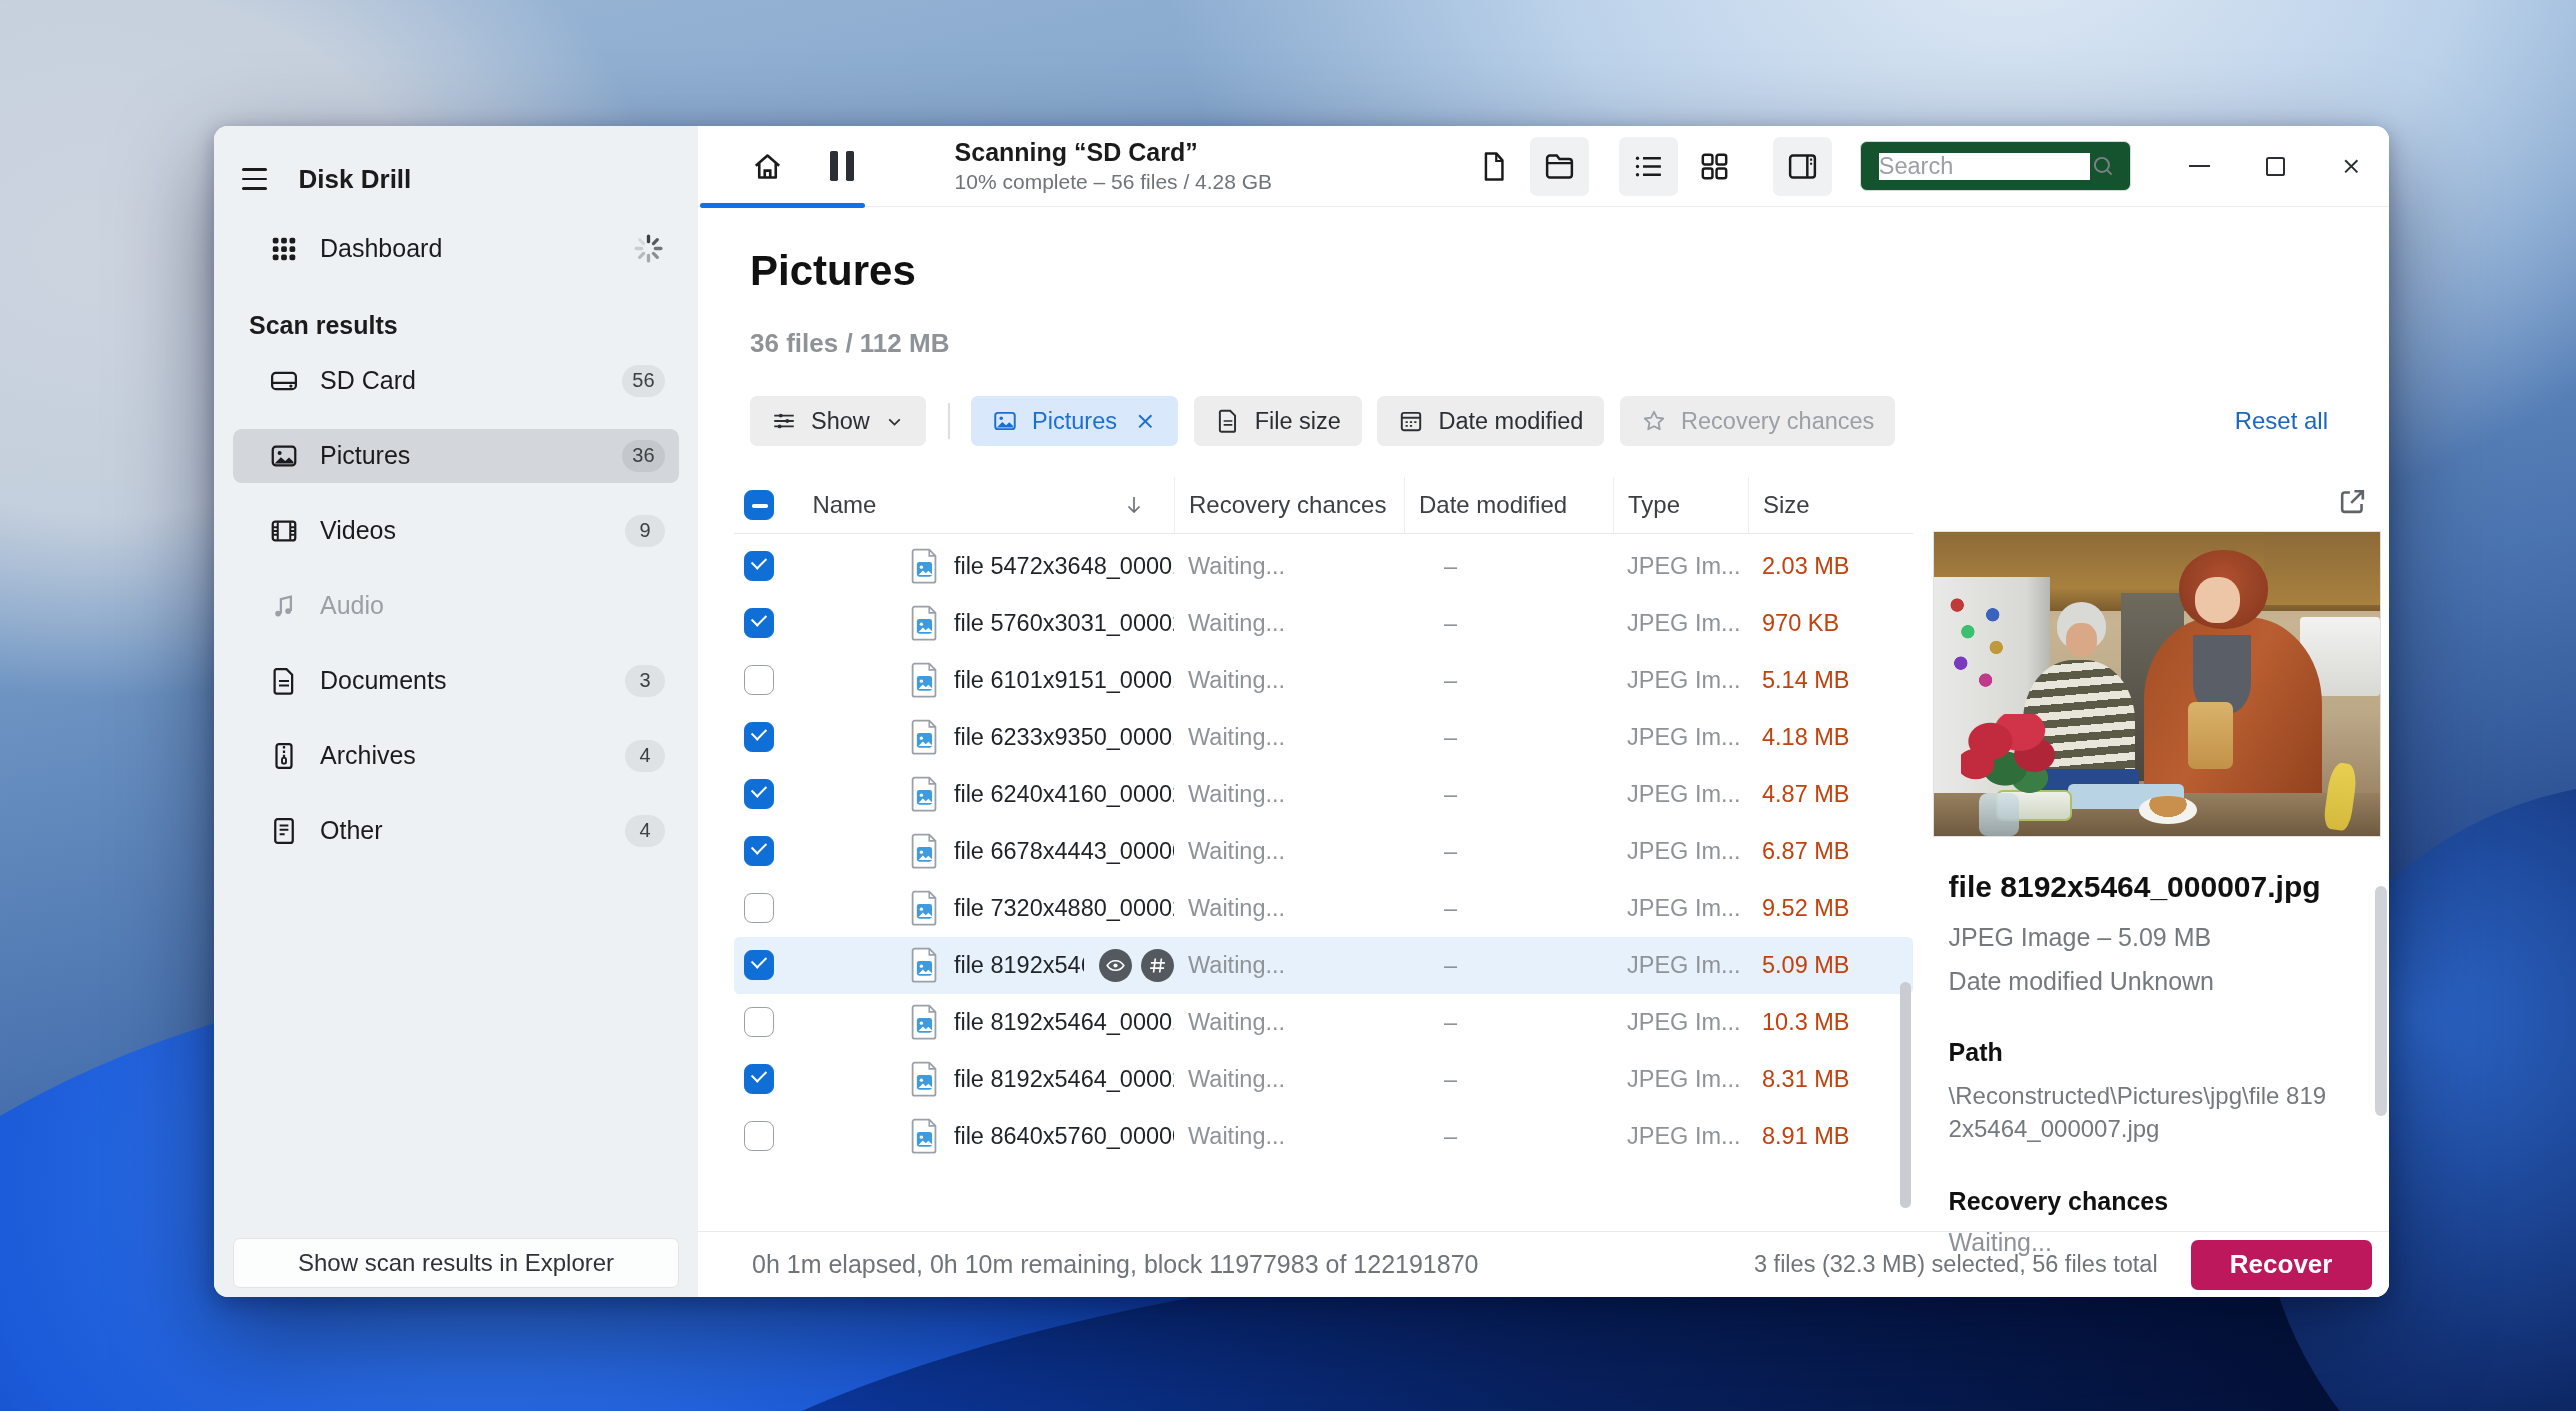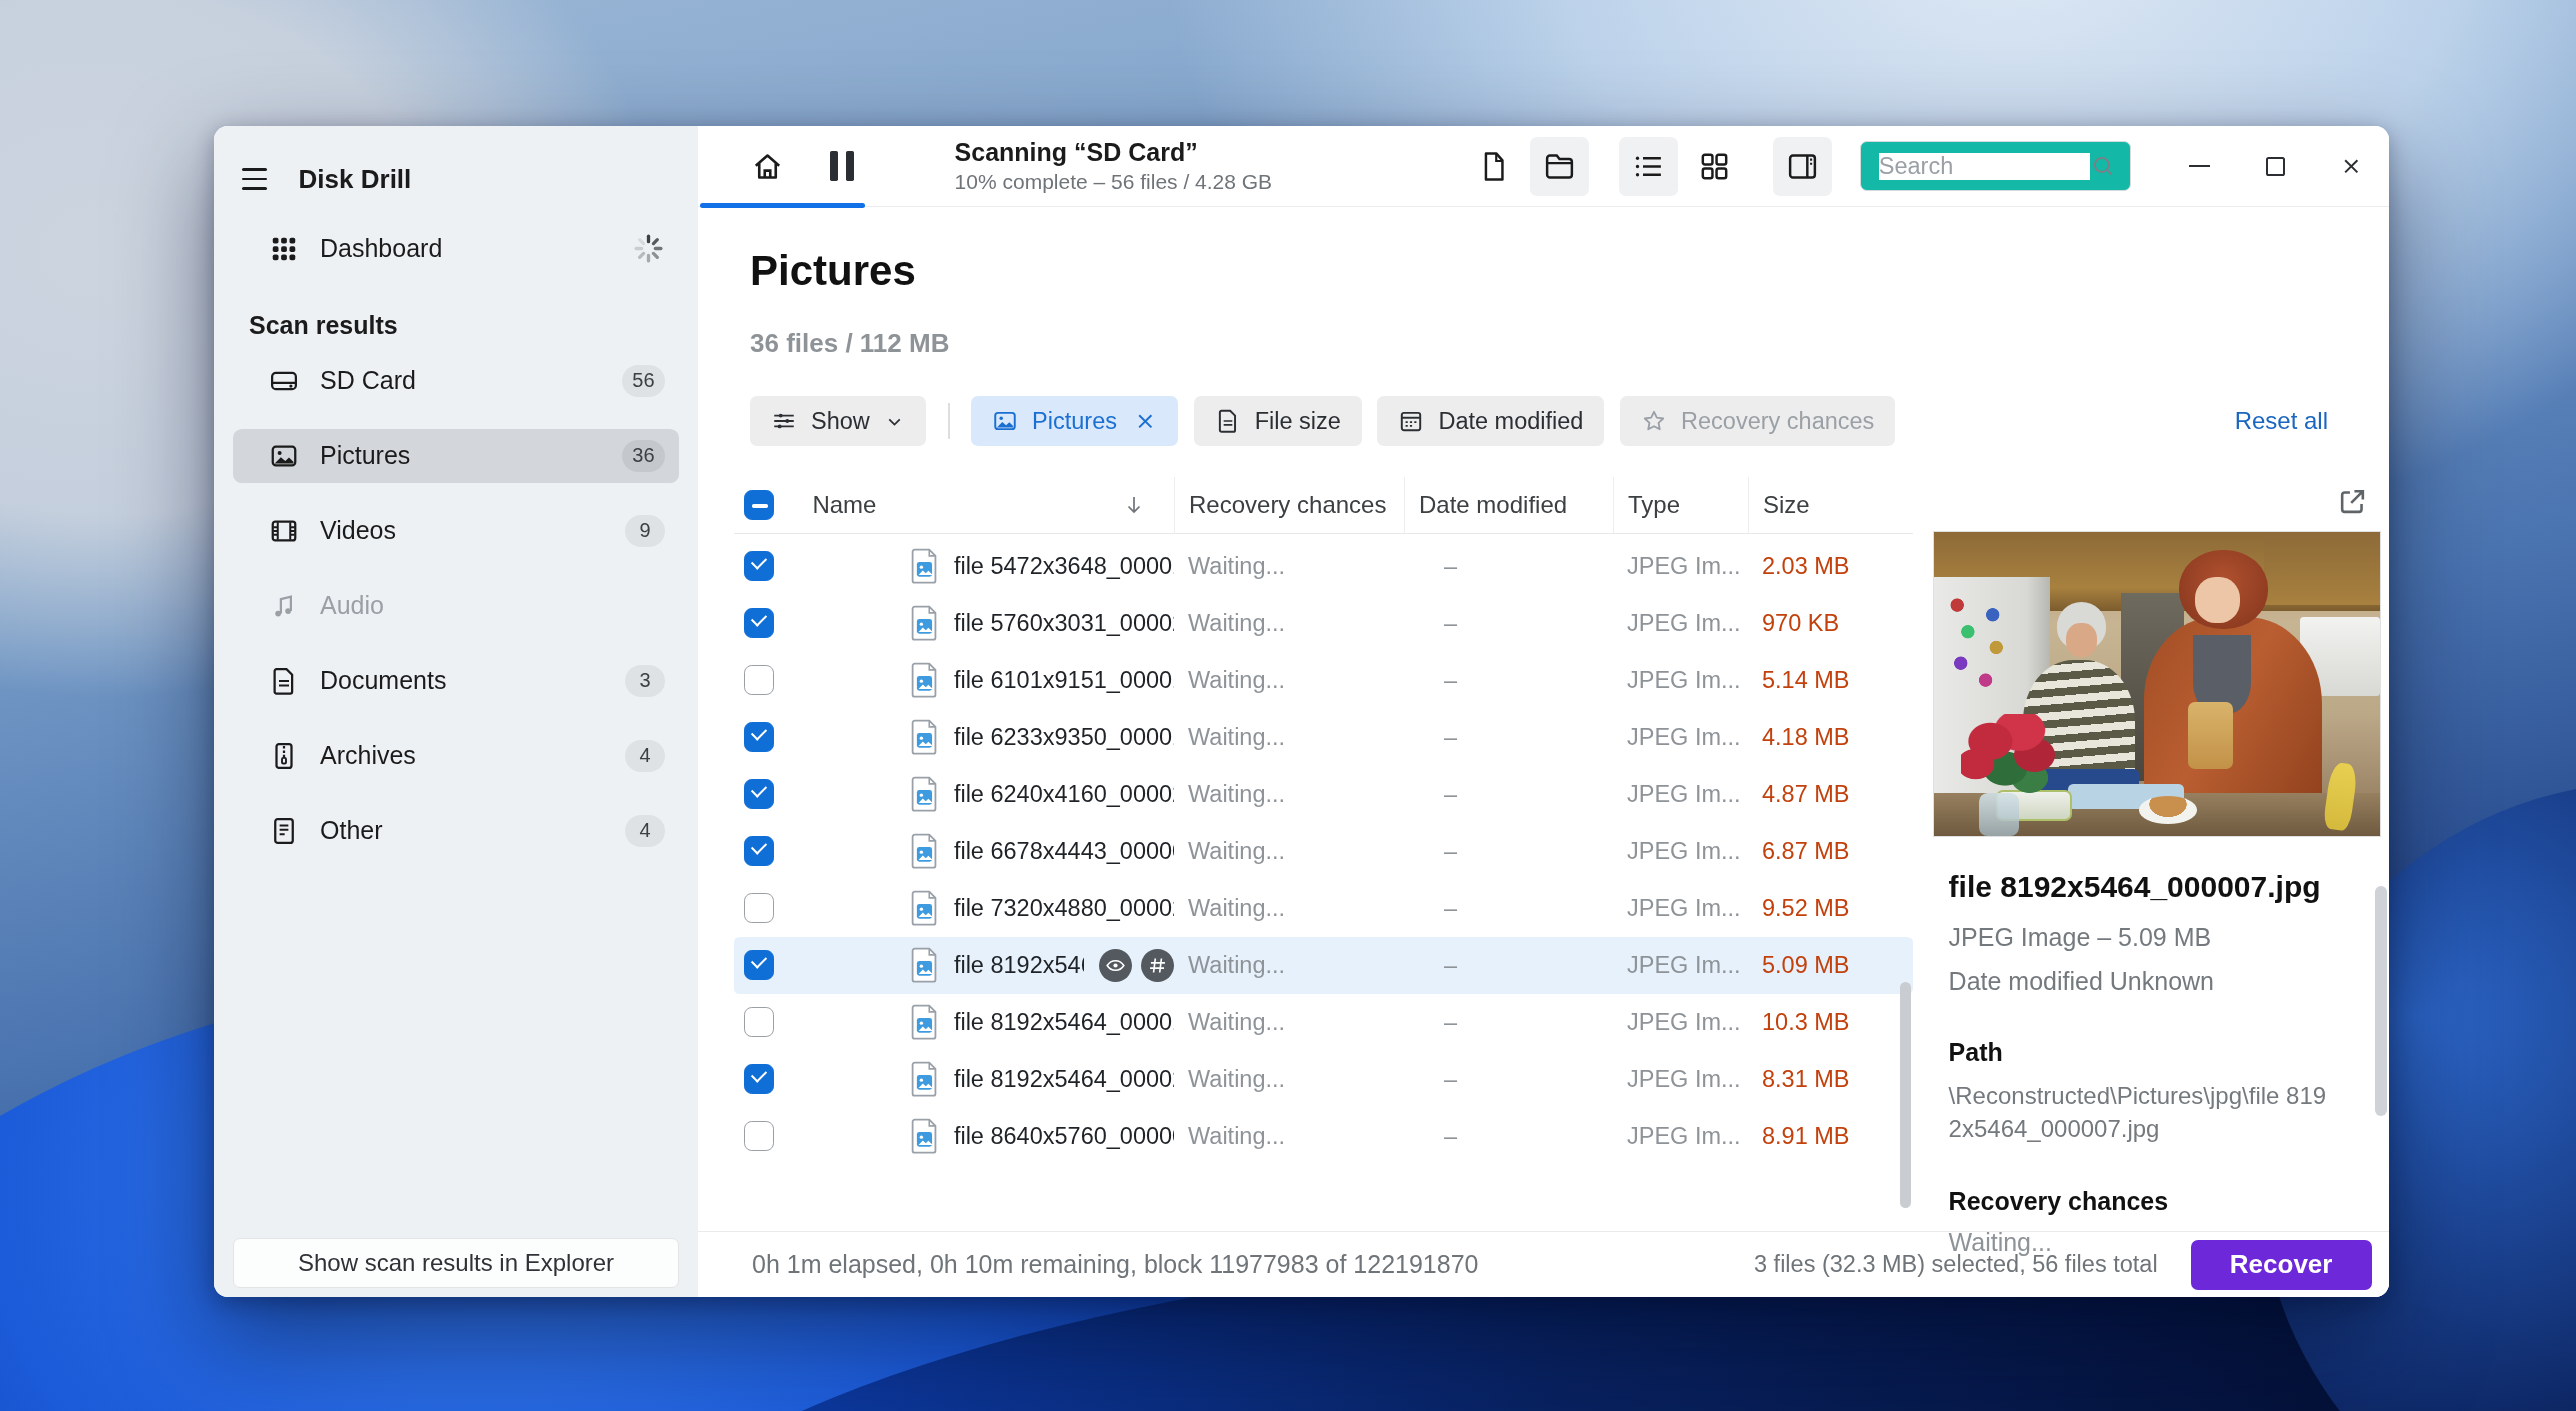--- a/index.html
+++ b/index.html
@@ -54,21 +54,21 @@
   .tb-btn { width:59px; height:59px; border-radius:7px; display:flex; align-items:center; justify-content:center; cursor:pointer; }
   .tb-btn.active { background:#f0f1f3; }
   .home-btn { margin-left:40px; }
   .pause-btn { margin-left:15.6px; display:flex; gap:8.7px; align-items:center; justify-content:center; }
   .pause-btn i { width:7.8px; height:29.5px; background:#2b2f33; border-radius:1.7px; }
   .scan-block { margin-left:83px; }
   .scan-title { font-size:25px; font-weight:700; color:#1b1b1b; }
   .scan-sub { font-size:21px; color:#6f7479; margin-top:3.5px; }
   .tab-indicator { position:absolute; left:1.7px; bottom:-1.7px; width:165px; height:5.2px; border-radius:2.6px; background:#1271e6; }
   .tb-right { margin-left:auto; display:flex; align-items:center; gap:7px; }
-  .search-box { width:271px; height:50px; border:1.7px solid #d7dadc; border-radius:7px; background:#14b8a6;
+  .search-box { width:271px; height:50px; border:1.7px solid #d7dadc; border-radius:7px; background:#14532d;
     display:flex; align-items:center; padding:0 14px 0 17.4px; margin-left:21px; }
   .search-box input { border:0; outline:0; flex:1; font-size:23.5px; color:#3c4043; font-family:inherit; min-width:0; }
   .search-box input::placeholder { color:#9aa0a6; }
   .search-ico { width:26px; height:26px; color:#7a8086; flex:0 0 26px; }
   .winctl { display:flex; align-items:center; margin-left:22.6px; }
   .winbtn { width:76px; height:70px; display:flex; align-items:center; justify-content:center; cursor:pointer; }
   .min-g { width:21px; height:2.6px; background:#2b2f33; }
   .max-g { width:19px; height:19px; border:2.6px solid #2b2f33; border-radius:2.6px; }
   .x-g { width:22.6px; height:22.6px; color:#2b2f33; }
 
@@ -175,21 +175,21 @@
   .p-lab { font-size:25px; font-weight:700; color:#111; margin-top:42px; }
   .p-path { font-size:24px; color:#74797e; margin-top:12px; line-height:33px; word-break:break-all; width:382px; }
   .p-wait { font-size:25px; color:#8e9398; margin-top:12px; }
   .panel-scroll { position:absolute; right:1.7px; top:409px; width:12px; height:230px; border-radius:6px; background:#cfd2d6; }
 
   
   .statusbar { flex:0 0 66px; border-top:1.7px solid #e8eaec; display:flex; align-items:center; padding:0 17.4px 0 54px; background:#fff; }
   .st-left { font-size:25px; color:#6f7479; }
   .st-right { margin-left:auto; display:flex; align-items:center; gap:33px; }
   .st-sel { font-size:23.5px; color:#6f7479; }
-  .recover { width:181px; height:50px; background:#6d28d9; border-radius:7px; color:#fff; font-size:26px; font-weight:600;
+  .recover { width:181px; height:50px; background:#be185d; border-radius:7px; color:#fff; font-size:26px; font-weight:600;
     display:flex; align-items:center; justify-content:center; cursor:pointer; }
   svg.use { display:block; }
 </style>
 </head>
 <body>
 
 <svg width="0" height="0" style="position:absolute">
   <defs>
     <symbol id="drive-icon" viewBox="0 0 24 24">
         <rect x="2.5" y="5.5" width="19" height="13" rx="3" fill="none" stroke="currentColor" stroke-width="1.8"></rect>

